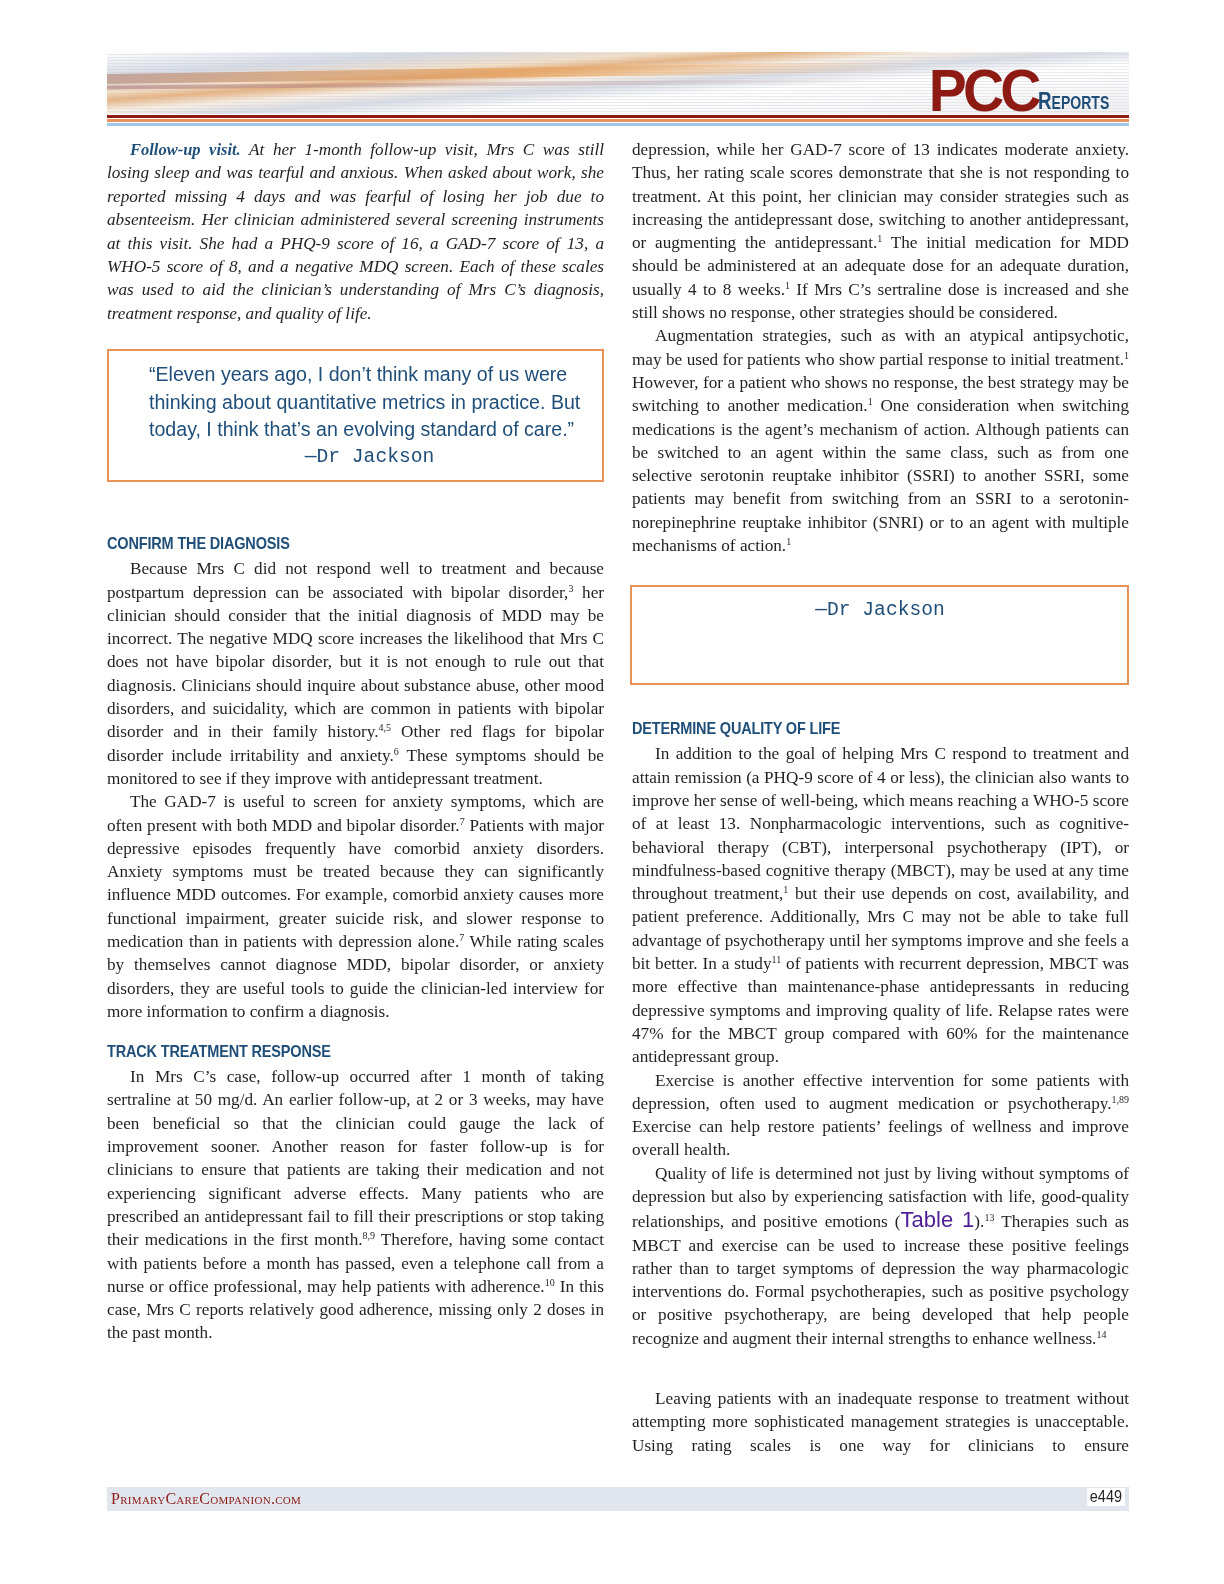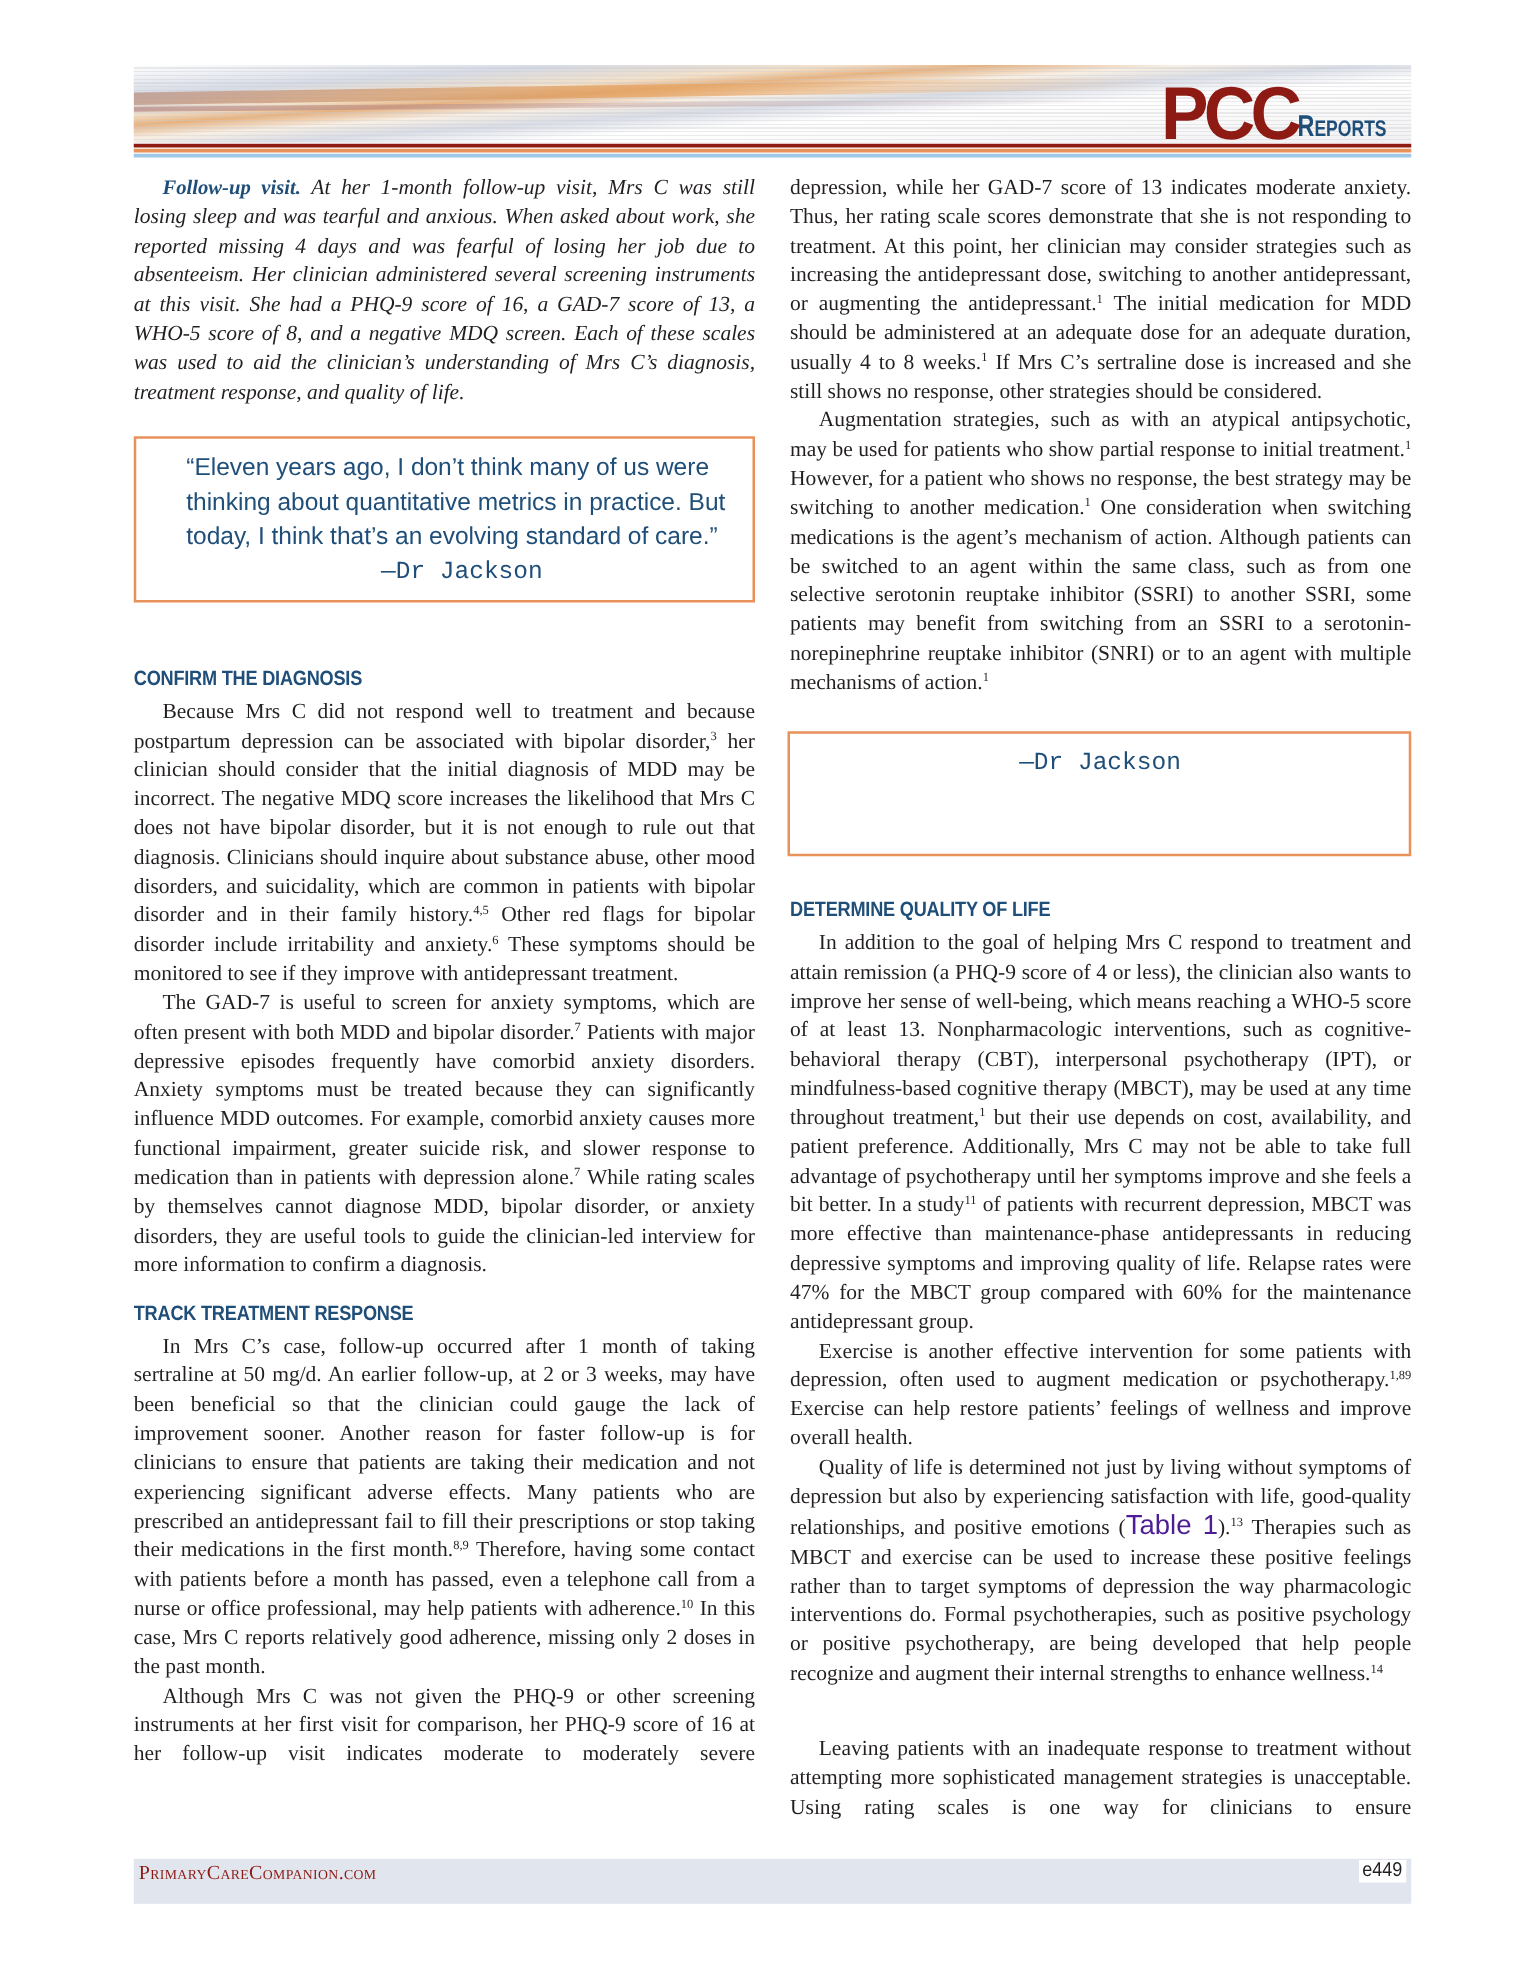--- a/index.html
+++ b/index.html
@@ -42,21 +42,21 @@
   .pullquote { border: 2px solid #e8925a; font-family: "Liberation Sans", "DejaVu Sans", sans-serif;
     color: #1f4e79; font-size: 19.6px; line-height: 27.5px; padding: 10px 12px 12px 13px; box-sizing: border-box; }
   .pullquote .attr { text-align: center; display: block; font-family: Liberation Mono, monospace; }
 
   .section-head { font-family: "Liberation Sans", "DejaVu Sans", sans-serif; font-weight: bold; color: #1f4e79;
     font-size: 16.5px; line-height: 22px; margin: 0 0 3px 0; letter-spacing: -0.2px; transform: scaleX(0.88); transform-origin: left; white-space: nowrap; }
 
   .link { font-family: "Liberation Sans", "DejaVu Sans", sans-serif; color: #4c1d95; font-size: 22px; }
 
   
-  .footer { position: absolute; left: 107px; top: 1487px; width: 1022px; height: 36px; background: #e1e5ee; }
+  .footer { position: absolute; left: 107px; top: 1487px; width: 1022px; height: 24px; background: #e1e5ee; }
   .footer .site { position: absolute; left: 4px; top: 3px; font-family: "Liberation Serif", "DejaVu Serif", serif;
     color: #8d1b14; font-size: 16px; font-variant: small-caps; letter-spacing: 0.3px; }
   .footer .page { position: absolute; right: 4px; top: 1px; background: #ffffff; padding: 0 3px;
     font-family: "Liberation Sans", "DejaVu Sans", sans-serif; font-size: 16px; color: #231f20; transform: scaleX(0.9); transform-origin: right; }
 </style>
 </head>
 <body>
 
 <div class="banner">
   <div class="streak1"></div>
@@ -77,21 +77,20 @@
     <span>“Eleven years ago, I don’t think many of us were thinking about quantitative metrics in practice. But today, I think that’s an evolving standard of care.”</span>
     <span class="attr">—Dr Jackson</span>
   </div>
 
   <div class="section-head" style="margin-top:50px;">CONFIRM THE DIAGNOSIS</div>
   <p><span>Because Mrs C did not respond well to treatment and because postpartum depression can be associated with bipolar disorder,</span><sup>3</sup><span> her clinician should consider that the initial diagnosis of MDD may be incorrect. The negative MDQ score increases the likelihood that Mrs C does not have bipolar disorder, but it is not enough to rule out that diagnosis. Clinicians should inquire about substance abuse, other mood disorders, and suicidality, which are common in patients with bipolar disorder and in their family history.</span><sup>4,5</sup><span> Other red flags for bipolar disorder include irritability and anxiety.</span><sup>6</sup><span> These symptoms should be monitored to see if they improve with antidepressant treatment.</span></p>
   <p><span>The GAD-7 is useful to screen for anxiety symptoms, which are often present with both MDD and bipolar disorder.</span><sup>7</sup><span> Patients with major depressive episodes frequently have comorbid anxiety disorders. Anxiety symptoms must be treated because they can significantly influence MDD outcomes. For example, comorbid anxiety causes more functional impairment, greater suicide risk, and slower response to medication than in patients with depression alone.</span><sup>7</sup><span> While rating scales by themselves cannot diagnose MDD, bipolar disorder, or anxiety disorders, they are useful tools to guide the clinician-led interview for more information to confirm a diagnosis.</span></p>
 
   <div class="section-head" style="margin-top:17px;">TRACK TREATMENT RESPONSE</div>
   <p><span>In Mrs C’s case, follow-up occurred after 1 month of taking sertraline at 50 mg/d. An earlier follow-up, at 2 or 3 weeks, may have been beneficial so that the clinician could gauge the lack of improvement sooner. Another reason for faster follow-up is for clinicians to ensure that patients are taking their medication and not experiencing significant adverse effects. Many patients who are prescribed an antidepressant fail to fill their prescriptions or stop taking their medications in the first month.</span><sup>8,9</sup><span> Therefore, having some contact with patients before a month has passed, even a telephone call from a nurse or office professional, may help patients with adherence.</span><sup>10</sup><span> In this case, Mrs C reports relatively good adherence, missing only 2 doses in the past month.</span></p>
-  <p style="text-align-last: justify;">Although Mrs C was not given the PHQ-9 or other screening instruments at her first visit for comparison, her PHQ-9 score of 16 at her follow-up visit indicates moderate to moderately severe</p>
 </div>
 
 <div class="col col-right">
   <p class="noindent"><span>depression, while her GAD-7 score of 13 indicates moderate anxiety. Thus, her rating scale scores demonstrate that she is not responding to treatment. At this point, her clinician may consider strategies such as increasing the antidepressant dose, switching to another antidepressant, or augmenting the antidepressant.</span><sup>1</sup><span> The initial medication for MDD should be administered at an adequate dose for an adequate duration, usually 4 to 8 weeks.</span><sup>1</sup><span> If Mrs C’s sertraline dose is increased and she still shows no response, other strategies should be considered.</span></p>
   <p><span>Augmentation strategies, such as with an atypical antipsychotic, may be used for patients who show partial response to initial treatment.</span><sup>1</sup><span> However, for a patient who shows no response, the best strategy may be switching to another medication.</span><sup>1</sup><span> One consideration when switching medications is the agent’s mechanism of action. Although patients can be switched to an agent within the same class, such as from one selective serotonin reuptake inhibitor (SSRI) to another SSRI, some patients may benefit from switching from an SSRI to a serotonin-norepinephrine reuptake inhibitor (SNRI) or to an agent with multiple mechanisms of action.</span><sup>1</sup></p>
 
   <div class="pullquote" style="margin-top:28px; height:100px; margin-left:-2px; width:499px;">
     <span class="attr">—Dr Jackson</span>
   </div>
 

